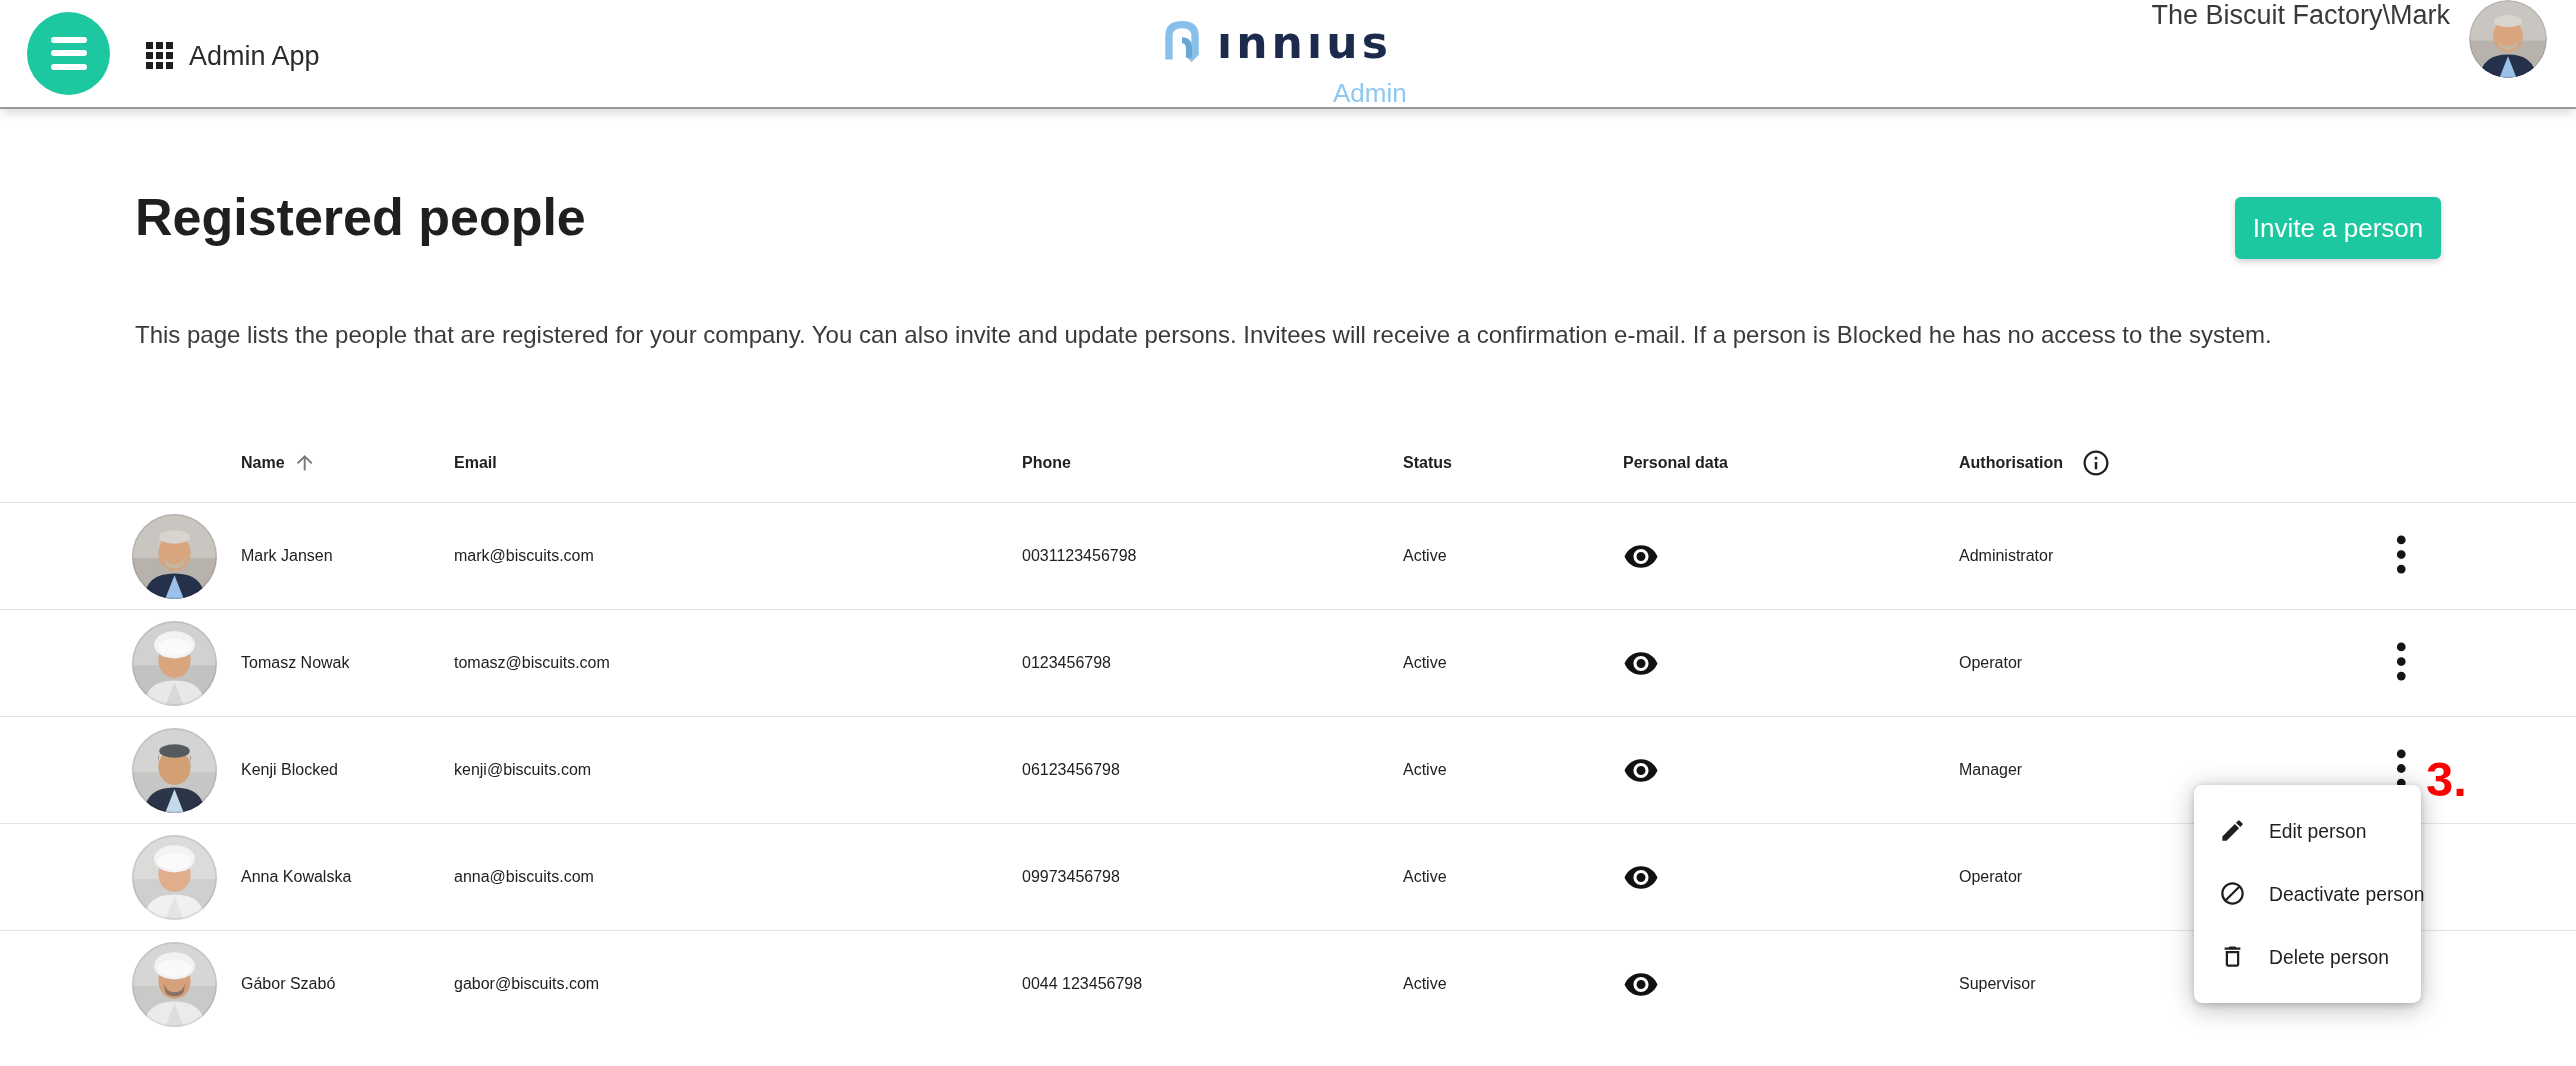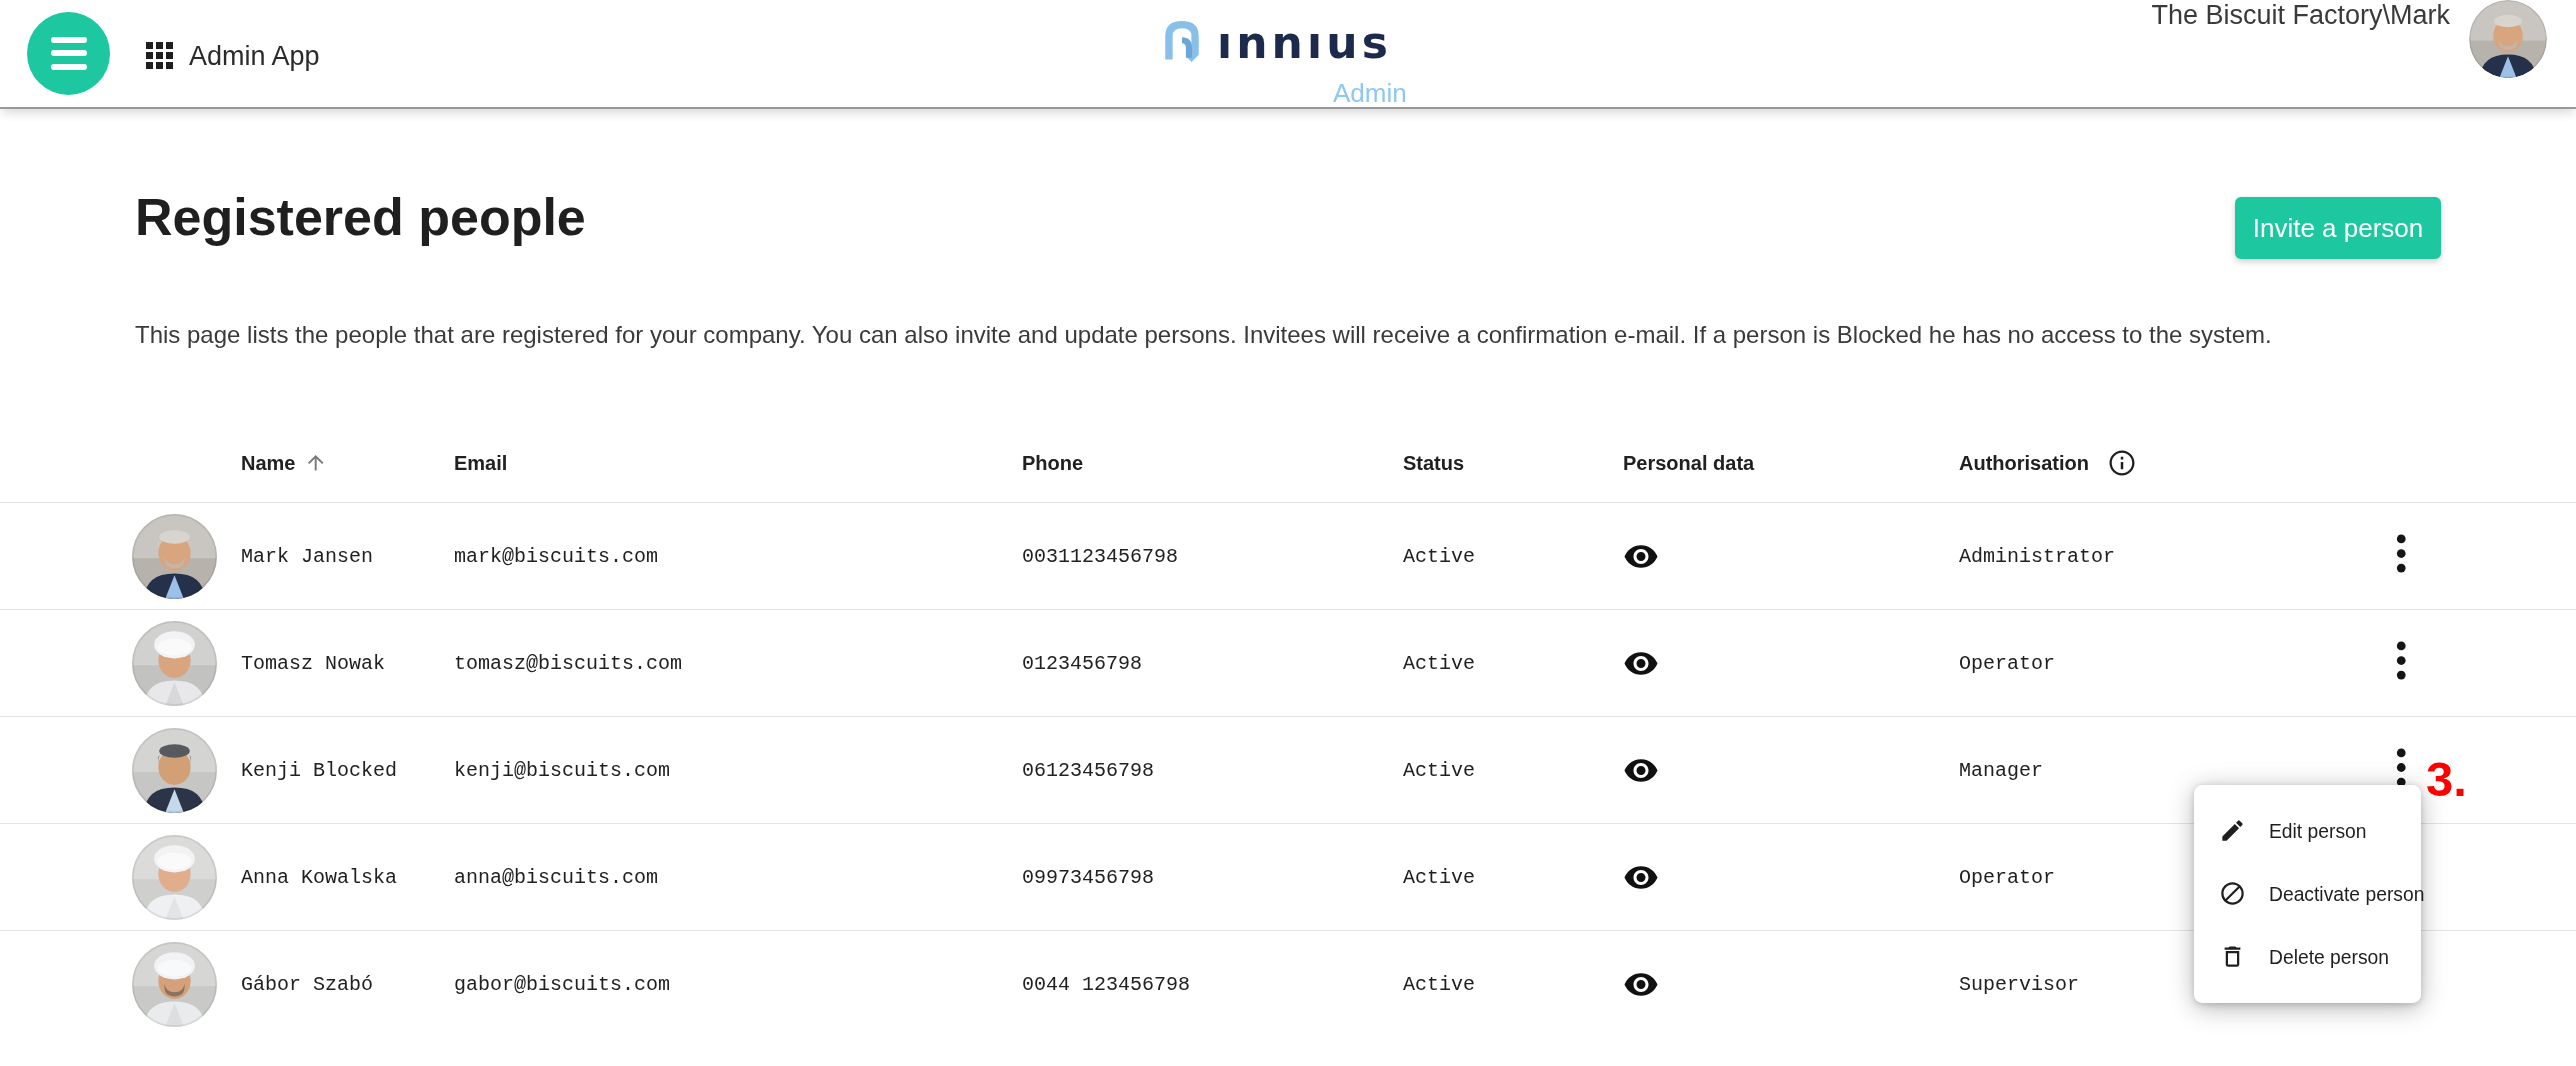--- a/index.html
+++ b/index.html
@@ -33,33 +33,33 @@
   .page-title { position:absolute; left:135px; top:187px; font-size:52px; font-weight:700; color:#1f1f1f; }
   .invite-btn { position:absolute; left:2235px; top:197px; width:206px; height:62px; background:#1dc8a1;
                 border:none; border-radius:5.9px; color:#fff; font-size:26px;
                 font-family:"Liberation Sans",sans-serif; cursor:pointer;
                 box-shadow:0 2.9px 5.9px rgba(0,0,0,0.18); }
   .page-desc { position:absolute; left:135px; top:319px; width:2283px; font-size:24px;
                line-height:1.32; color:#3a3a3a; }
 
   
   .thead { position:absolute; left:0; top:423px; width:2576px; height:80px; }
-  .cell { position:absolute; top:0; height:100%; display:flex; align-items:center; font-size:20px; }
+  .cell { position:absolute; top:0; height:100%; display:flex; align-items:center; font-size:16px; }
   .th { font-weight:700; color:#212121; }
   .c-name  { left:241px; }
   .c-email { left:454px; }
   .c-phone { left:1022px; }
   .c-status{ left:1403px; }
   .c-pdata { left:1623px; }
   .c-auth  { left:1959px; }
   .c-kebab { left:2383px; width:37px; justify-content:center; }
   .sort-arrow { margin-left:8.2px; display:flex; }
   .info-icon { margin-left:17.6px; display:flex; cursor:pointer; }
 
-  .tbody { position:absolute; left:0; top:502px; width:2208px;font-family:Liberation Mono, monospace; }
+  .tbody { position:absolute; left:0; top:502px; width:2208px; }
   .person-row { position:relative; width:2576px; height:107px; border-top:1.8px solid #e4e4e4; background:#fff; }
   .c-avatar { left:132px; width:85px; }
   .avatar-svg { width:85px; height:85px; display:block; }
   .account-avatar .avatar-svg { width:78px; height:78px; }
   .eye-btn { cursor:pointer; display:flex; align-items:center; }
   .kebab-btn { cursor:pointer; }
 
   
   .ctx-menu { position:absolute; left:2194px; top:785px; width:227px; height:218px; background:#fff;
               border-radius:8.2px; box-shadow:0 4.7px 26px rgba(0,0,0,0.28), 0 1.2px 5.9px rgba(0,0,0,0.16);

